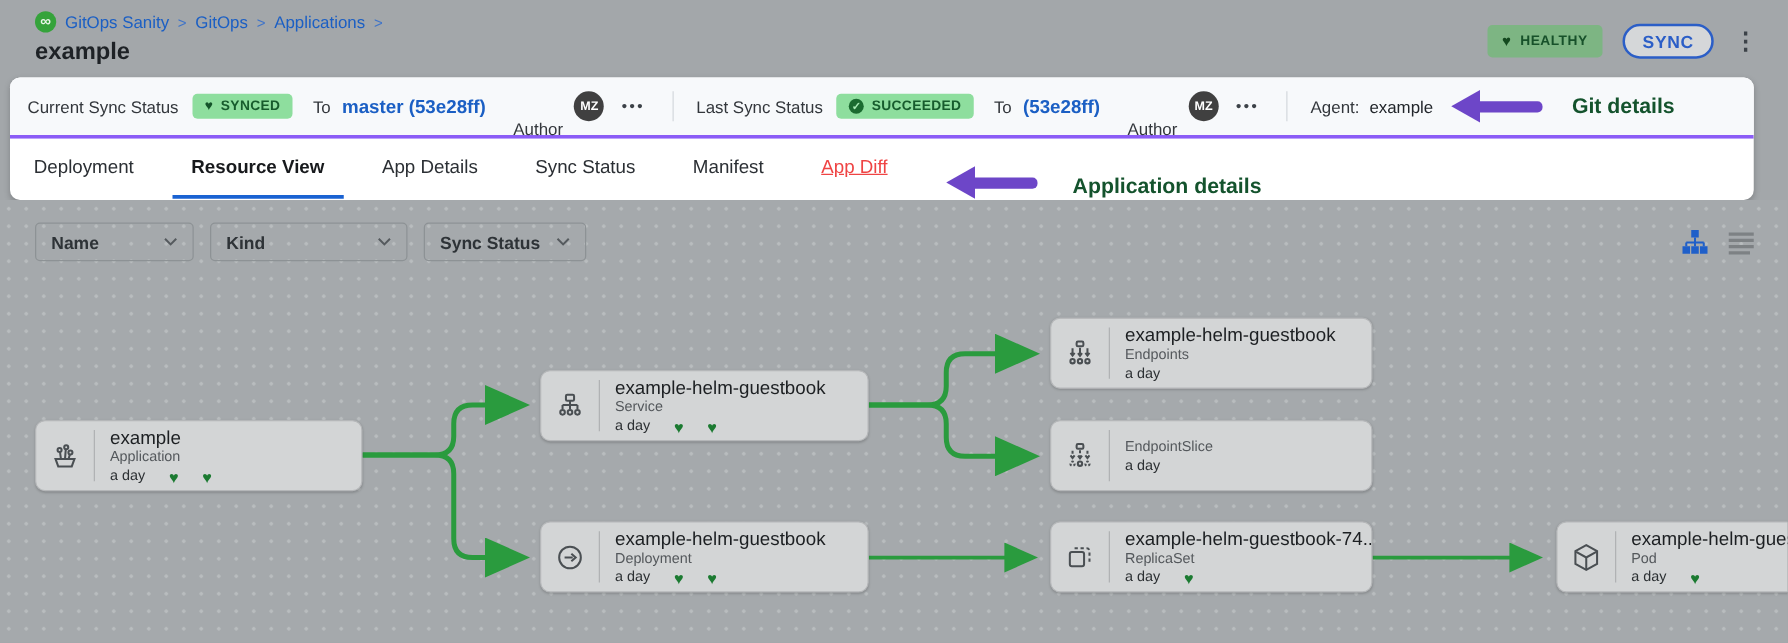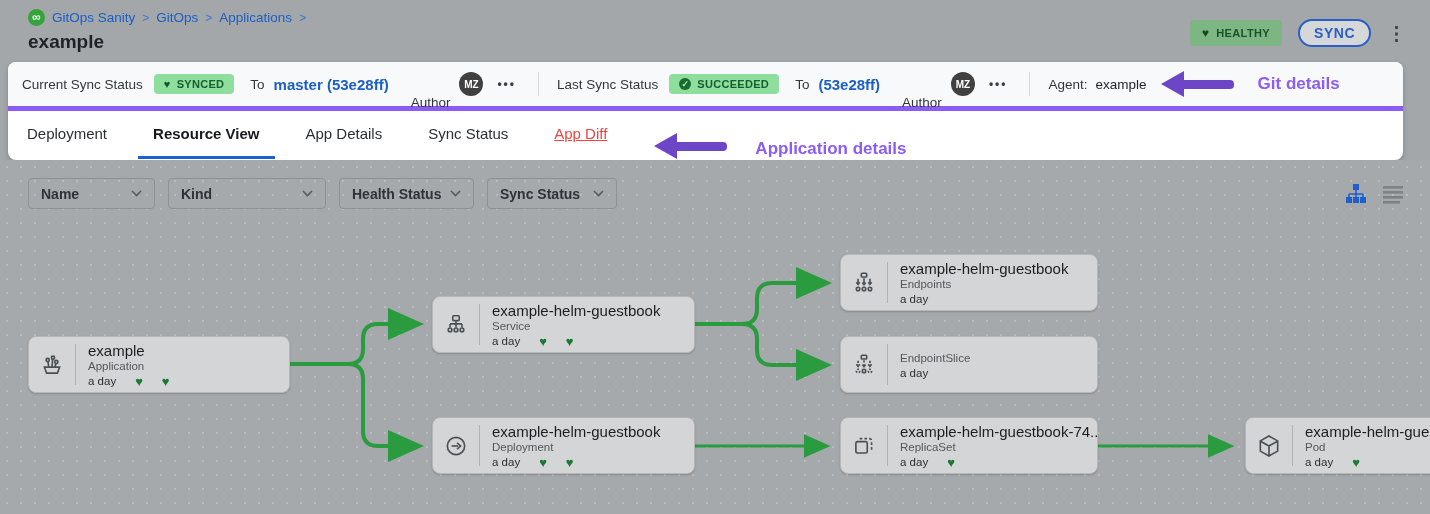--- a/index.html
+++ b/index.html
@@ -14,39 +14,39 @@
   .bc-sep { color:#3f74c9; font-size:12px; }
   .page-title { position:absolute; top:31px; left:28px; font-size:19px; font-weight:bold; color:#1e2226; }
   .top-actions { position:absolute; top:19px; right:24px; display:flex; align-items:center; gap:16px; }
   .health-badge { display:flex; align-items:center; gap:7px; background:#7db583; color:#17512a; font-size:11px; font-weight:bold; letter-spacing:.4px; padding:6px 12px; border-radius:4px; }
   .health-badge .hb-heart { font-size:12px; color:#14491f; }
   .sync-btn { background:rgba(255,255,255,.55); border:2px solid #2b5ec7; color:#2b5ec7; font-family:inherit; font-weight:bold; font-size:14px; letter-spacing:.5px; padding:4px 14px; border-radius:14px; cursor:pointer; }
   .kebab { color:#3c4248; font-size:19px; font-weight:bold; cursor:pointer; line-height:1; }
 
   
   .panel { position:absolute; top:62px; left:8px; width:1395px; height:98px; background:#fff; border-radius:8px; box-shadow:0 2px 5px rgba(0,0,0,.22); }
-  .sync-row { height:49px; background:#f7f9fb; border-bottom:5px solid #8b5cf6; border-radius:8px 8px 0 0; display:flex; align-items:center; padding:0 14px; font-size:13.5px; color:#33373c; }
+  .sync-row { height:49px; background:#f7f9fb; border-bottom:3px solid #8b5cf6; border-radius:8px 8px 0 0; display:flex; align-items:center; padding:0 14px; font-size:13.5px; color:#33373c; }
   .s-label { margin-right:11px; white-space:nowrap; }
   .status-badge { display:flex; align-items:center; gap:6px; background:#8ede9e; color:#175c2d; font-size:11px; font-weight:bold; letter-spacing:.3px; padding:4px 10px; border-radius:4px; margin-right:16px; white-space:nowrap; }
   .badge-heart { font-size:11px; color:#14532a; }
   .badge-check { width:12px; height:12px; border-radius:50%; background:#1b6b30; color:#a9ecb6; font-size:9px; line-height:12px; text-align:center; }
   .to-label { margin-right:9px;text-align:center; }
   .commit-link { color:#1b5fc4; font-weight:bold; font-size:15px; margin-right:22px; cursor:pointer; white-space:nowrap; }
   .author-label { margin-right:9px;margin-top:37px; }
   .avatar { width:24px; height:24px; border-radius:50%; background:#404040; color:#fff; font-size:10px; font-weight:bold; display:flex; align-items:center; justify-content:center; margin-right:14px; flex:none; }
   .more-dots { color:#3c4248; font-weight:bold; font-size:12px; letter-spacing:2px; cursor:pointer; margin-right:4px; }
   .v-divider { width:1px; height:24px; background:#d5d9de; margin:0 18px; flex:none; }
   .agent-label { margin-right:8px; }
   .agent-value { color:#22262b; }
 
   
   .parrow { display:inline-flex; align-items:center; flex:none; }
   .parrow-head { width:0; height:0; border-top:13px solid transparent; border-bottom:13px solid transparent; border-right:23px solid #6d46c8; }
   .parrow-body { width:50px; height:9px; background:#6d46c8; border-radius:0 4px 4px 0; }
-  .annotation-text { color:#8b5cf6; font-weight:bold; font-size:17px; white-space:nowrap; }
+  .annotation-text { color:#14532d; font-weight:bold; font-size:17px; white-space:nowrap; }
   .sync-row .parrow { margin-left:14px; margin-right:24px; }
   .tabs-row .parrow { margin-left:16px; margin-right:28px; }
 
   
   .tabs-row { height:48px; display:flex; align-items:stretch; padding-left:4px; }
   .tab { display:flex; align-items:center; padding:0 15px; margin-right:16px; font-size:15px; color:#2b2f34; border-bottom:3px solid transparent; cursor:pointer; white-space:nowrap; }
   .tab.active { font-weight:bold; border-bottom-color:#1a62d2; color:#17191c; }
   .tab.disabled { color:#ef4444;text-decoration:underline; }
   .tabs-row .ann-wrap { display:flex; align-items:flex-end; }
 
@@ -140,20 +140,21 @@
         <span class="parrow-body"></span>
       </span>
     <span class="annotation-text">Git details</span>
   </div>
 
   <div class="tabs-row">
     <span class="tab">Deployment</span>
     <span class="tab active">Resource View</span>
     <span class="tab">App Details</span>
     <span class="tab">Sync Status</span>
+    <span class="tab">Manifest</span>
     <span class="tab disabled">App Diff</span>
     <span class="ann-wrap">
       <span class="parrow">
           <span class="parrow-head"></span>
           <span class="parrow-body"></span>
         </span>
       <span class="annotation-text">Application details</span>
     </span>
   </div>
 </section>
@@ -184,26 +185,20 @@
       <svg width="11" height="7" viewBox="0 0 11 7">
           <polyline points="1,1 5.5,5.5 10,1" stroke="#555a5e" stroke-width="1.6" fill="none"></polyline>
         </svg>
     </div>
     <div class="filter fw2">
       <span>Kind</span>
       <svg width="11" height="7" viewBox="0 0 11 7">
           <polyline points="1,1 5.5,5.5 10,1" stroke="#555a5e" stroke-width="1.6" fill="none"></polyline>
         </svg>
     </div>
-    <div class="filter fw3">
-      <span>Health Status</span>
-      <svg width="11" height="7" viewBox="0 0 11 7">
-          <polyline points="1,1 5.5,5.5 10,1" stroke="#555a5e" stroke-width="1.6" fill="none"></polyline>
-        </svg>
-    </div>
     <div class="filter fw4">
       <span>Sync Status</span>
       <svg width="11" height="7" viewBox="0 0 11 7">
           <polyline points="1,1 5.5,5.5 10,1" stroke="#555a5e" stroke-width="1.6" fill="none"></polyline>
         </svg>
     </div>
   </div>
 
   <div class="view-toggles">
     <span>

